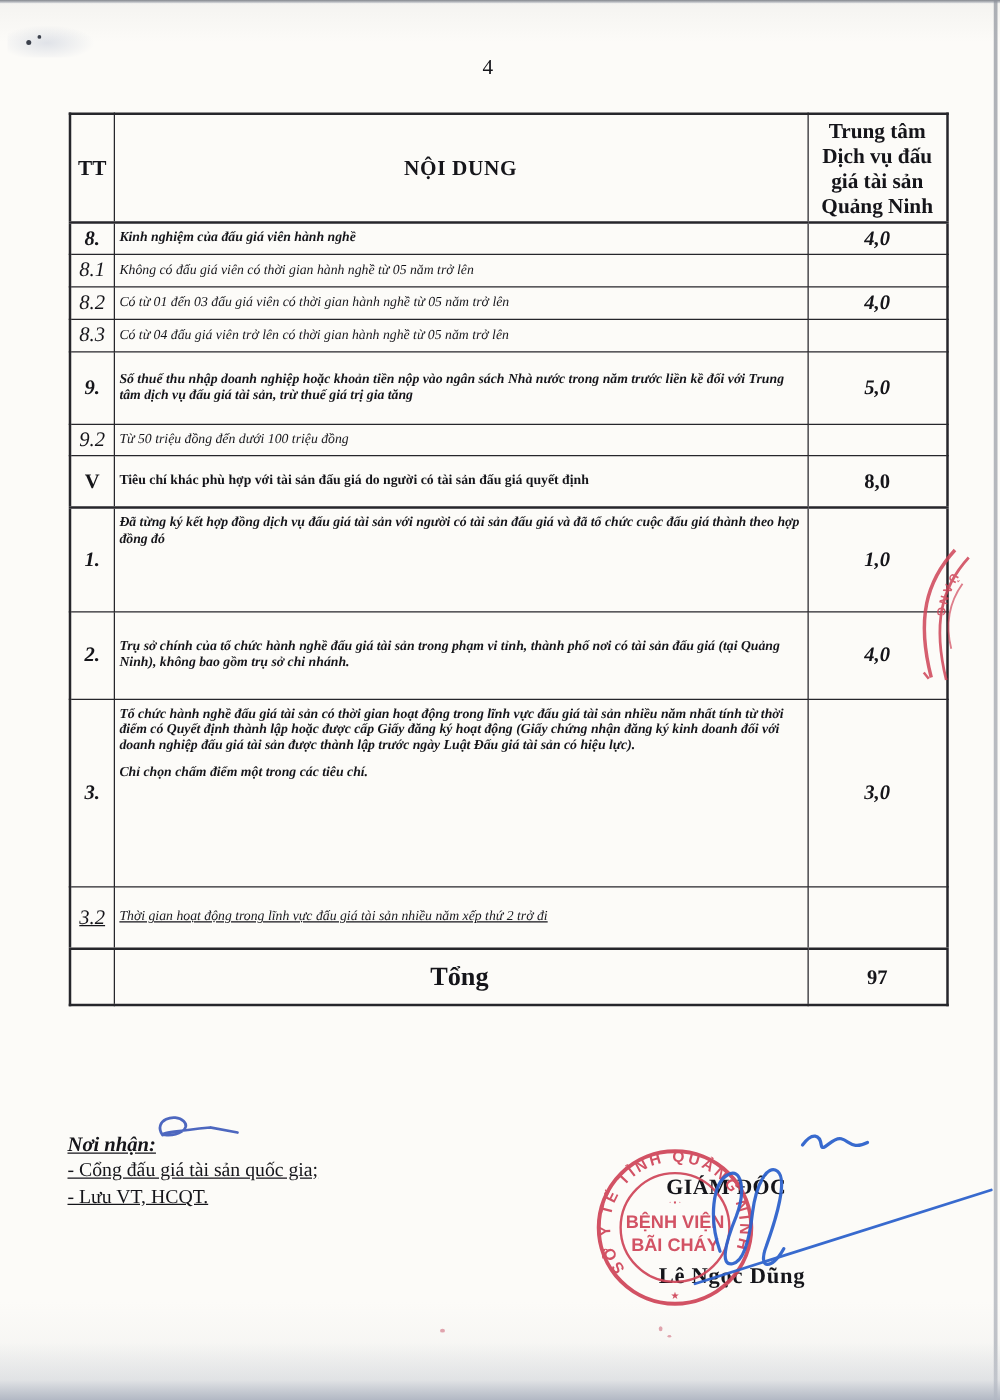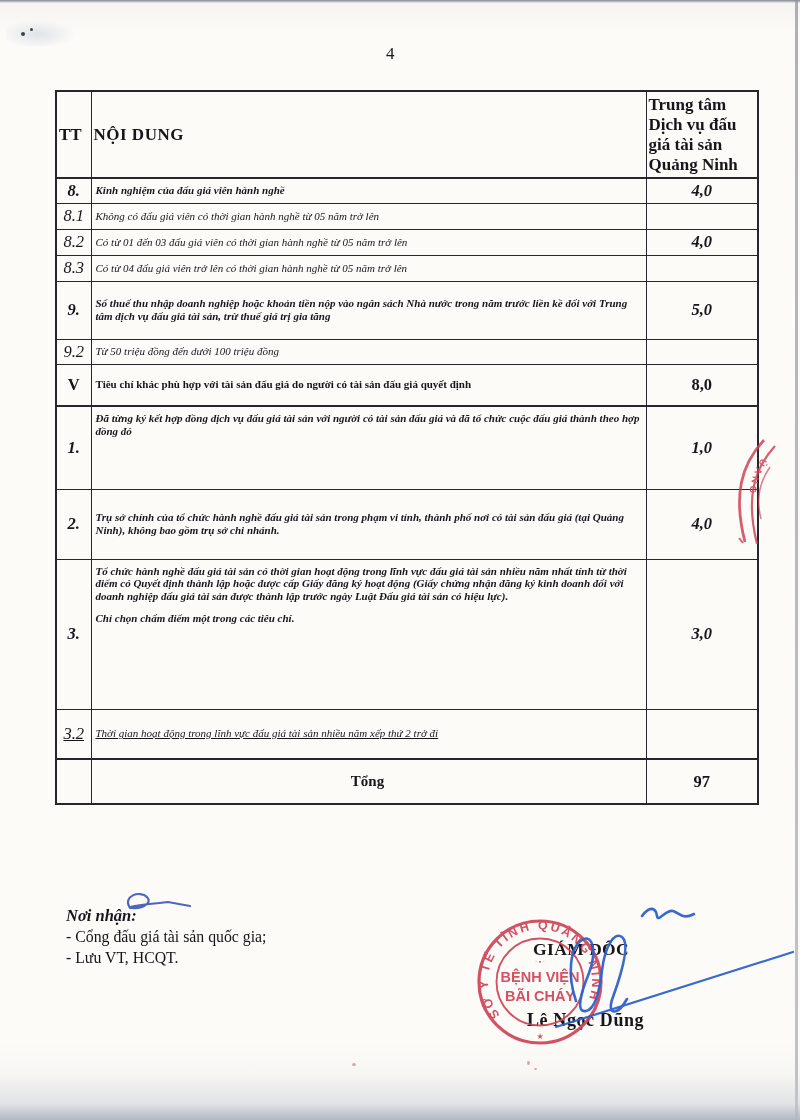--- a/index.html
+++ b/index.html
@@ -20,36 +20,36 @@
     background:radial-gradient(ellipse at 45% 55%,rgba(110,128,168,.20),rgba(110,128,168,0) 70%);}
   .smudge-dot{position:absolute;background:#3c414c;border-radius:50%;}
   .speck{position:absolute;background:#d98f9b;border-radius:50%;opacity:.8;}
   .page-number{position:absolute;left:386px;top:44px;font-size:17px;}
 
   
   table.criteria{position:absolute;left:55px;top:90px;width:702px;border-collapse:collapse;
     table-layout:fixed;border:2.6px solid #26262b;}
   .criteria th,.criteria td{border:1.6px solid #26262b;overflow:hidden;}
   .criteria thead tr{height:87px;}
-  .criteria thead th{font-weight:700;font-size:17px;vertical-align:middle;text-align:left;
+  .criteria thead th{font-weight:700;font-size:17px;vertical-align:middle;text-align:center;
     border-bottom-width:2.2px;padding:0 2px;line-height:20px;}
   th.h-content{letter-spacing:.5px;}
   td.col-num{text-align:center;font-size:16.5px;vertical-align:middle;padding:0 1px;}
   td.col-content{padding:1px 6px 1px 4px;font-size:11px;line-height:1.18;vertical-align:middle;}
   td.col-score{text-align:center;font-size:16.5px;vertical-align:middle;}
   tr.thick-top td{border-top-width:2.6px;}
   td.v-top{vertical-align:top;padding-top:5px;}
   .para2{margin-top:9px;}
   .s-bi{font-weight:700;font-style:italic;}
   .s-i{font-style:italic;}
   .s-b{font-weight:700;font-style:normal;}
-  td.total-cell{text-align:center;font-weight:700;font-style:normal;font-size:15px;}
+  td.total-cell{text-align:center;font-weight:700;font-style:normal;font-size:21px;}
 
   
-  .noinhan{position:absolute;left:66px;top:906px;}
+  .noinhan{position:absolute;left:54px;top:906px;text-decoration:underline;}
   .noinhan-title{font-weight:700;font-style:italic;font-size:16.5px;}
   .noinhan-item{font-size:15.8px;line-height:21px;}
   .giamdoc{position:absolute;left:533px;top:905px;font-weight:700;font-size:17.5px;letter-spacing:.4px;margin-top:34px;}
   .signer-name{position:absolute;left:527px;top:1010px;font-weight:700;font-size:18px;letter-spacing:.6px;}
 
   .stamp-svg{position:absolute;left:470px;top:912px;width:140px;height:140px;opacity:.92;}
   .sig-svg{position:absolute;left:430px;top:880px;width:370px;height:200px;}
   .scribble-svg{position:absolute;left:100px;top:888px;width:110px;height:34px;}
   .edge-stamp-svg{position:absolute;left:712px;top:437px;width:72px;height:112px;opacity:.85;}
 </style>

